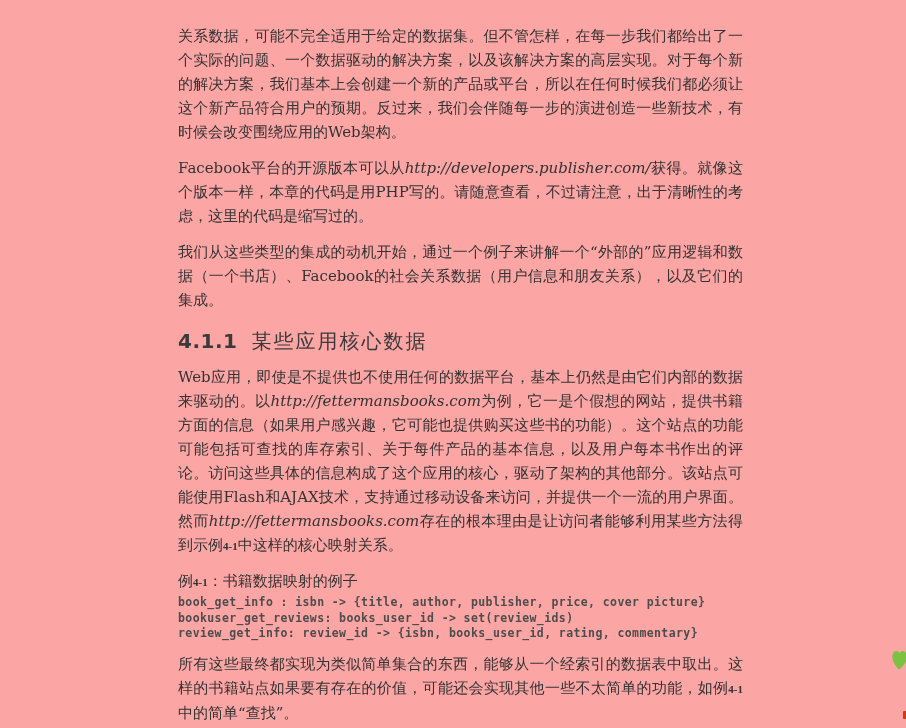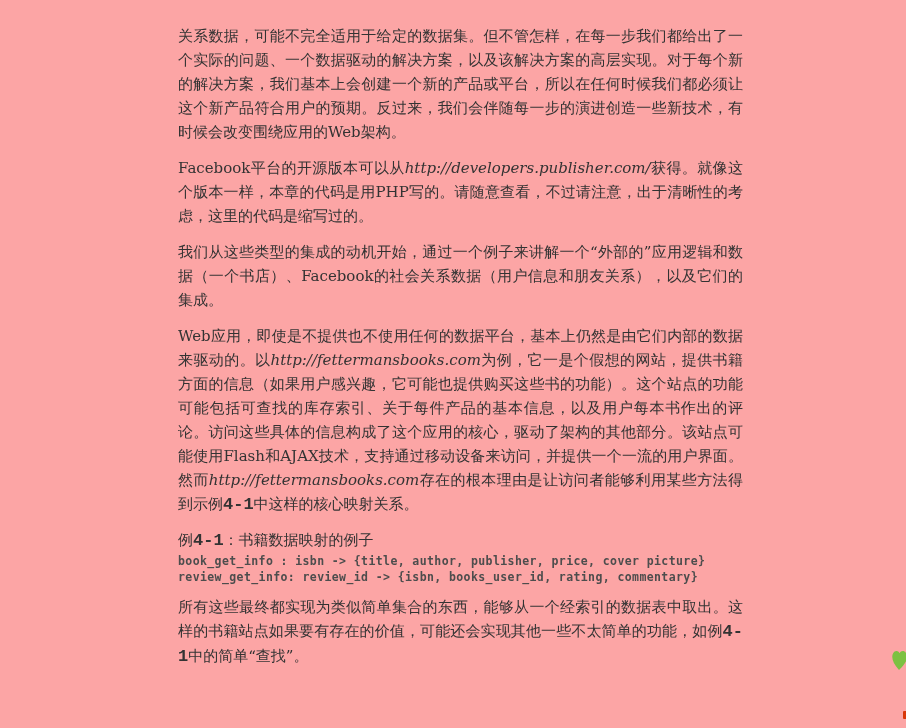--- a/index.html
+++ b/index.html
@@ -24,22 +24,22 @@
     text-align: justify;
     margin: 0 0 12px 0;
     color: #333333;
   }
   .seg-italic {
     font-style: italic;
     font-family: "DejaVu Serif", "Liberation Serif", serif;
   }
   .seg-bold {
     font-weight: bold;
-    font-family: Liberation Mono, monospace;
-    font-size: 17px;
+    font-family: Liberation Serif, serif;
+    font-size: 11px;
     margin-top: 20px;
   }
   .section-heading {
     margin: 16px 0 11px 0;
     font-family: "DejaVu Sans", "Liberation Sans", sans-serif;
     font-weight: normal;
     color: #3a3a3a;
     font-size: 20px;
     line-height: 26px;
   }
@@ -90,27 +90,31 @@
 
 <div class="page">
   <div class="content">
 
     <p class="body-text">关系数据，可能不完全适用于给定的数据集。但不管怎样，在每一步我们都给出了一个实际的问题、一个数据驱动的解决方案，以及该解决方案的高层实现。对于每个新的解决方案，我们基本上会创建一个新的产品或平台，所以在任何时候我们都必须让这个新产品符合用户的预期。反过来，我们会伴随每一步的演进创造一些新技术，有时候会改变围绕应用的Web架构。</p>
 
     <p class="body-text"><span>Facebook平台的开源版本可以从</span><span class="seg-italic">http://developers.publisher.com/</span><span>获得。就像这个版本一样，本章的代码是用PHP写的。请随意查看，不过请注意，出于清晰性的考虑，这里的代码是缩写过的。</span></p>
 
     <p class="body-text">我们从这些类型的集成的动机开始，通过一个例子来讲解一个“外部的”应用逻辑和数据（一个书店）、Facebook的社会关系数据（用户信息和朋友关系），以及它们的集成。</p>
 
+    <h3 class="section-heading">
+      <span class="heading-number">4.1.1</span><span class="heading-title">某些应用核心数据</span>
+    </h3>
 
     <p class="body-text"><span>Web应用，即使是不提供也不使用任何的数据平台，基本上仍然是由它们内部的数据来驱动的。以</span><span class="seg-italic">http://fettermansbooks.com</span><span>为例，它一是个假想的网站，提供书籍方面的信息（如果用户感兴趣，它可能也提供购买这些书的功能）。这个站点的功能可能包括可查找的库存索引、关于每件产品的基本信息，以及用户每本书作出的评论。访问这些具体的信息构成了这个应用的核心，驱动了架构的其他部分。该站点可能使用Flash和AJAX技术，支持通过移动设备来访问，并提供一个一流的用户界面。然而</span><span class="seg-italic">http://fettermansbooks.com</span><span>存在的根本理由是让访问者能够利用某些方法得到示例</span><span class="seg-bold">4-1</span><span>中这样的核心映射关系。</span></p>
 
     <p class="example-caption"><span>例</span><span class="seg-bold">4-1</span><span>：书籍数据映射的例子</span></p>
 
     <div class="code-block">
         <div class="code-line">book_get_info : isbn -&gt; {title, author, publisher, price, cover picture}</div>
+        <div class="code-line">bookuser_get_reviews: books_user_id -&gt; set(review_ids)</div>
         <div class="code-line">review_get_info: review_id -&gt; {isbn, books_user_id, rating, commentary}</div>
       </div>
 
     <p class="body-text"><span>所有这些最终都实现为类似简单集合的东西，能够从一个经索引的数据表中取出。这样的书籍站点如果要有存在的价值，可能还会实现其他一些不太简单的功能，如例</span><span class="seg-bold">4-1</span><span>中的简单“查找”。</span></p>
 
   </div>
 
   <svg class="leaf-icon" viewBox="0 0 17 23" xmlns="http://www.w3.org/2000/svg">
     <path d="M8,21 C2.4,15.2 0.4,9.6 1.6,5.4 C2.9,1.4 7,0.8 8.6,4.2 C10.2,0.8 14.3,1.4 15.8,5.4 C17.3,9.6 14.2,15.2 8,21 Z" fill="#7cc142"></path>
   </svg>

